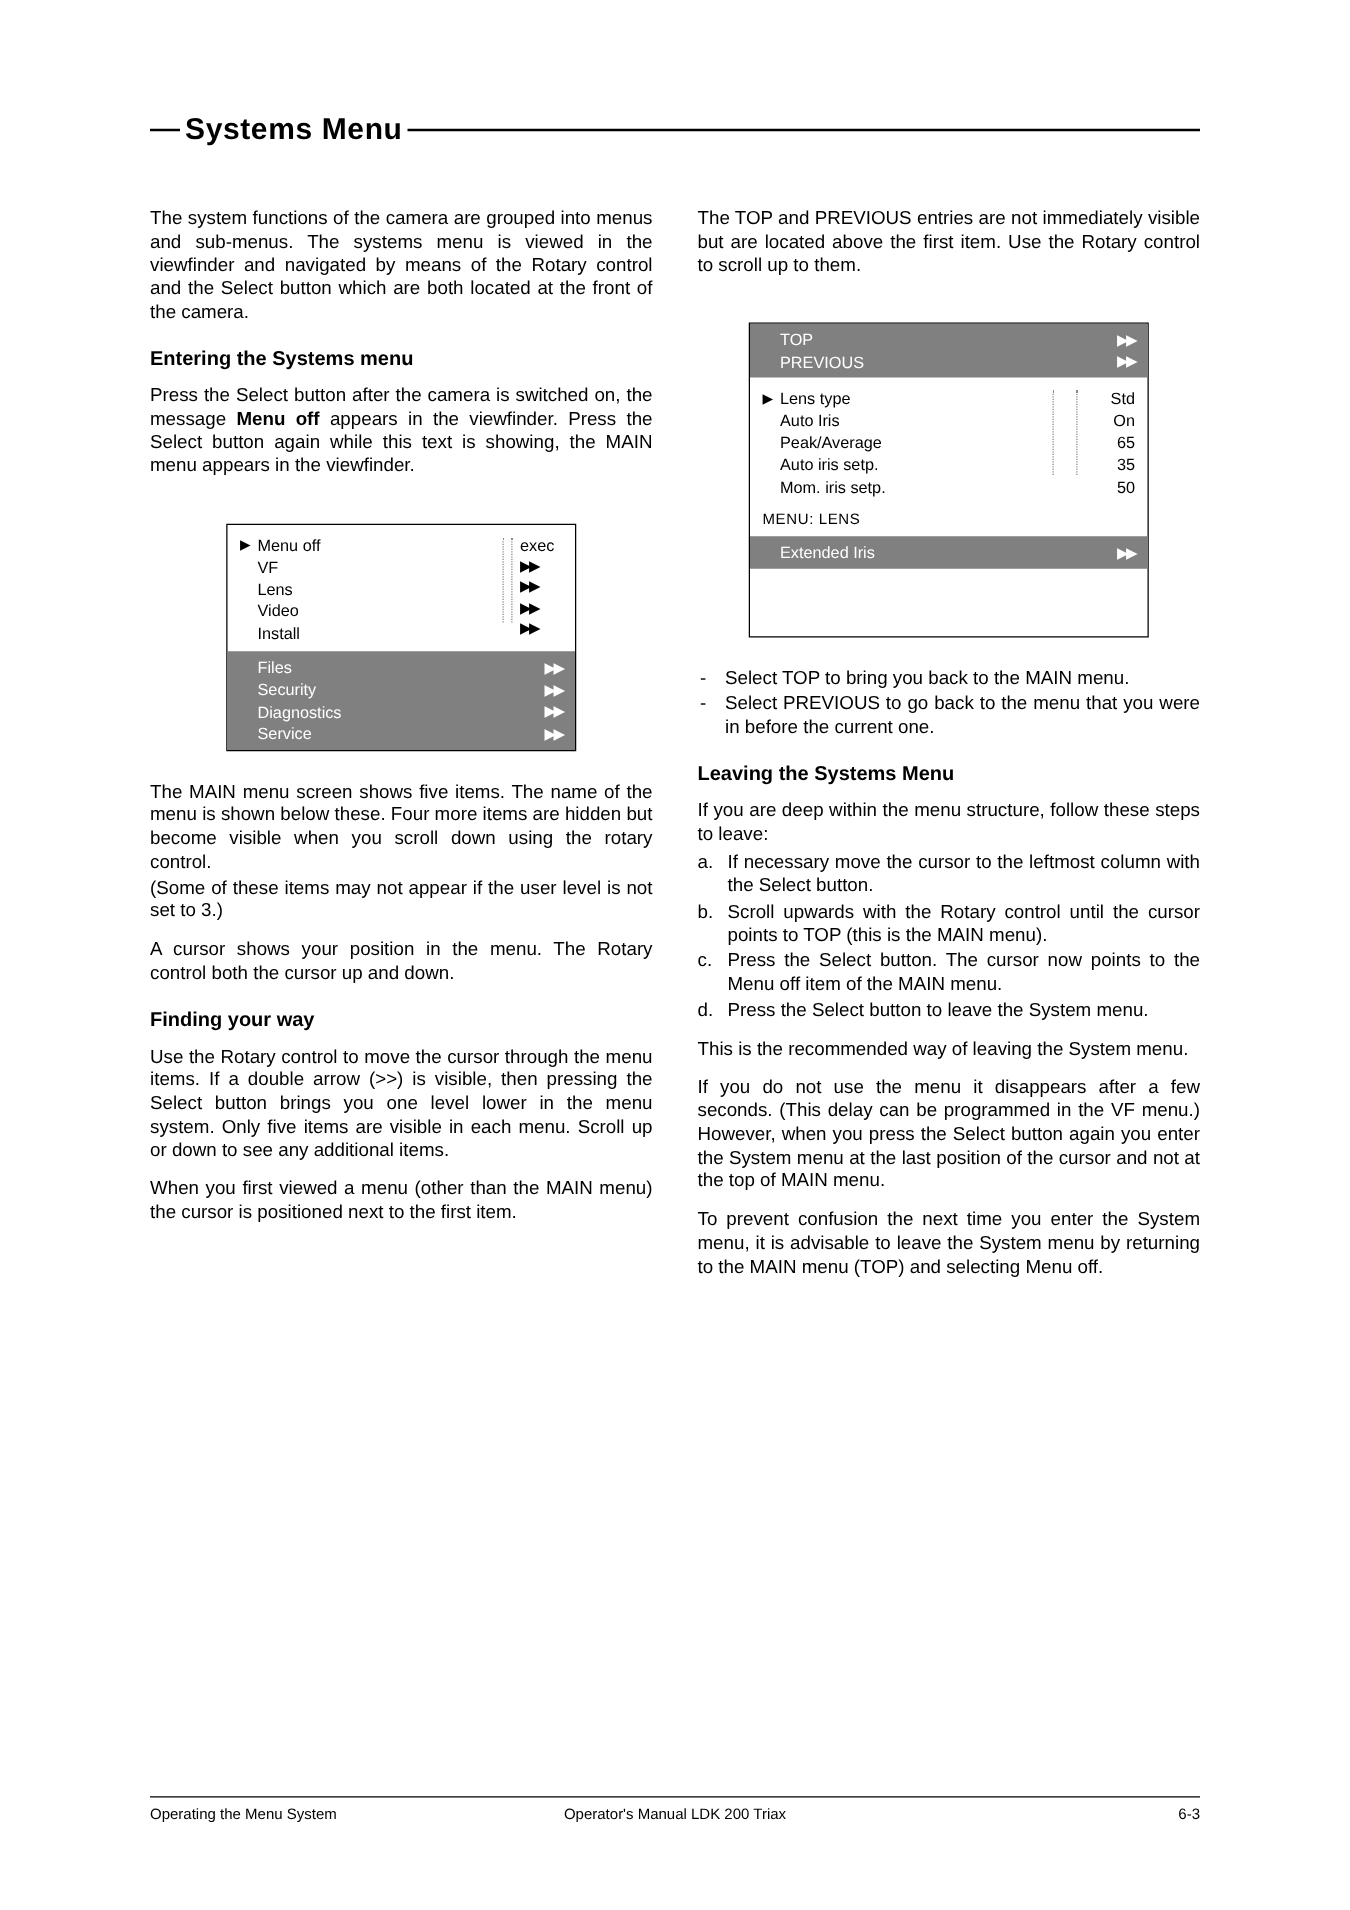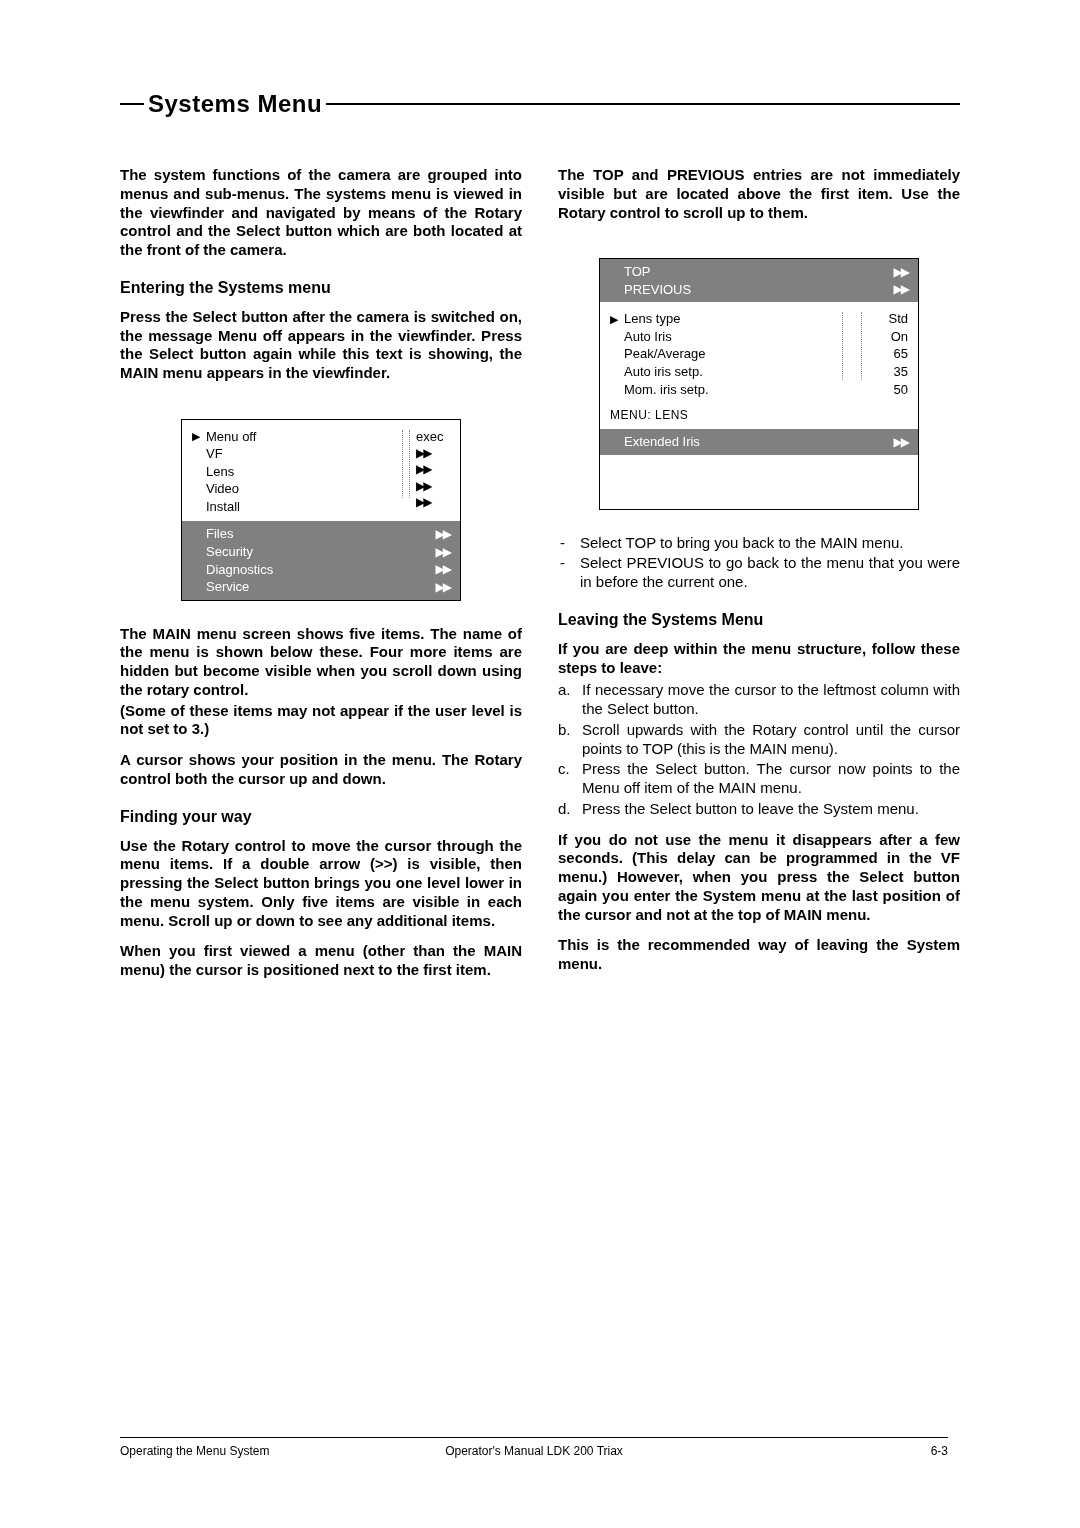--- a/index.html
+++ b/index.html
@@ -38,21 +38,21 @@
   }
   .columns {
     display: flex;
     gap: 36px;
   }
   .col {
     flex: 1;
     font-size: 15px;
     line-height: 1.25;
   }
-  .col p { margin: 0 0 12px 0; text-align: justify; font-weight: bold; }
+  .col p { margin: 0 0 12px 0; text-align: justify; }
   .h2 { font-weight: bold; font-size: 16px; margin: 18px 0 10px 0; }
   .menubox {
     width: 280px;
     margin: 36px auto 24px auto;
     border: 1px solid #000;
     font-size: 13px;
   }
   .menubox2 { width: 320px; }
   .menubox .white {
     padding: 8px 10px 6px 10px;
@@ -92,21 +92,21 @@
   .ff { letter-spacing: -2px; font-size: 12px; }
   ul.dash { list-style: none; padding: 0; margin: 0 0 12px 0; }
   ul.dash li { display: flex; text-align: justify; margin-bottom: 2px; }
   ul.dash li::before { content: "-"; width: 20px; flex-shrink: 0; padding-left:2px; }
   ol.alpha { list-style: none; padding: 0; margin: 0 0 12px 0; counter-reset: alpha; }
   ol.alpha li { display: flex; text-align: justify; margin-bottom: 2px; counter-increment: alpha; }
   ol.alpha li::before { content: counter(alpha, lower-alpha) "."; width: 24px; flex-shrink: 0; }
   .footer {
     position: absolute;
     left: 120px;
-    right: 132px;
+    right: 120px;
     bottom: 70px;
     border-top: 1px solid #000;
     padding-top: 6px;
     display: flex;
     font-size: 12px;
   }
   .footer .f-left { flex: 1; text-align: left; }
   .footer .f-center { flex: 1; text-align: center; }
   .footer .f-right { flex: 1; text-align: right; }
   .execcol { width: 40px; text-align: right; }
@@ -312,22 +312,23 @@
             <span>Scroll upwards with the Rotary control until the cursor points to TOP (this is the MAIN menu).</span>
           </li>
         <li>
             <span>Press the Select button. The cursor now points to the Menu off item of the MAIN menu.</span>
           </li>
         <li>
             <span>Press the Select button to leave the System menu.</span>
           </li>
       </ol>
 
+      <p>This is the recommended way of leaving the System menu.</p>
       <p>If you do not use the menu it disappears after a few seconds. (This delay can be programmed in the VF menu.) However, when you press the Select button again you enter the System menu at the last position of the cursor and not at the top of MAIN menu.</p>
-      <p>This is the recommended way of leaving the System menu.</p>
+      <p>To prevent confusion the next time you enter the System menu, it is advisable to leave the System menu by returning to the MAIN menu (TOP) and selecting Menu off.</p>
     </div>
 
   </div>
 </div>
 
 <div class="footer">
   <div class="f-left">Operating the Menu System</div>
   <div class="f-center">Operator's Manual LDK 200 Triax</div>
   <div class="f-right">6-3</div>
 </div>

